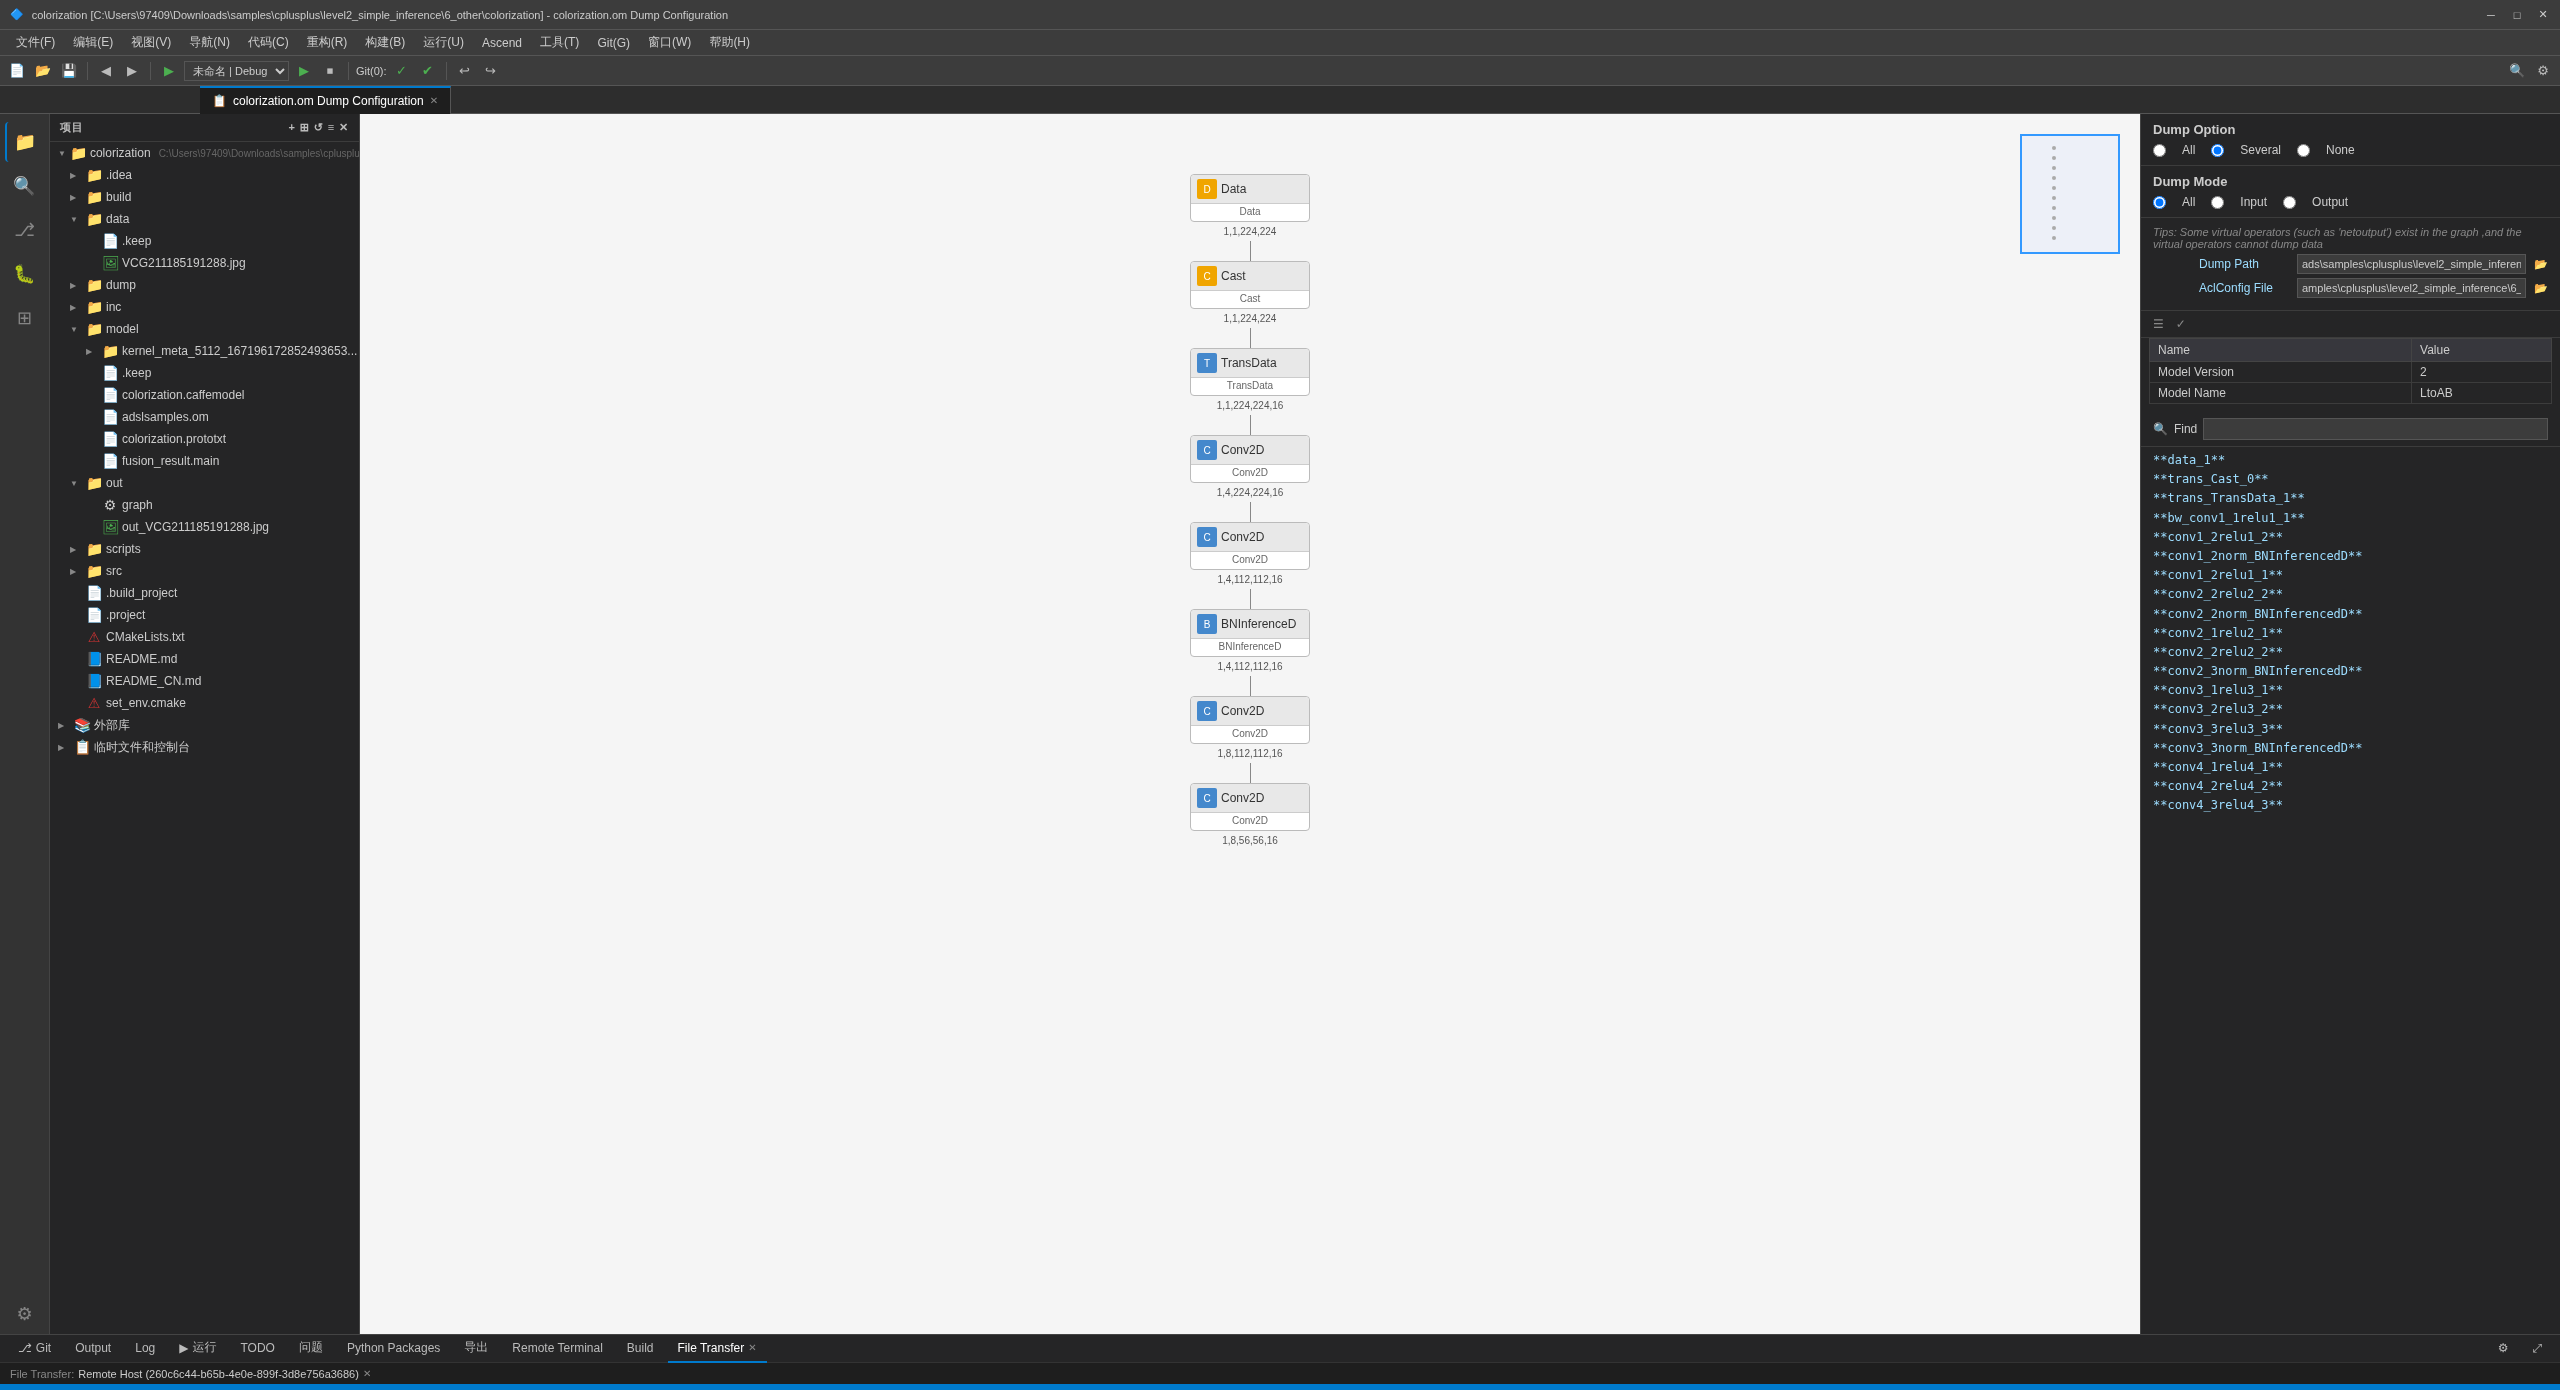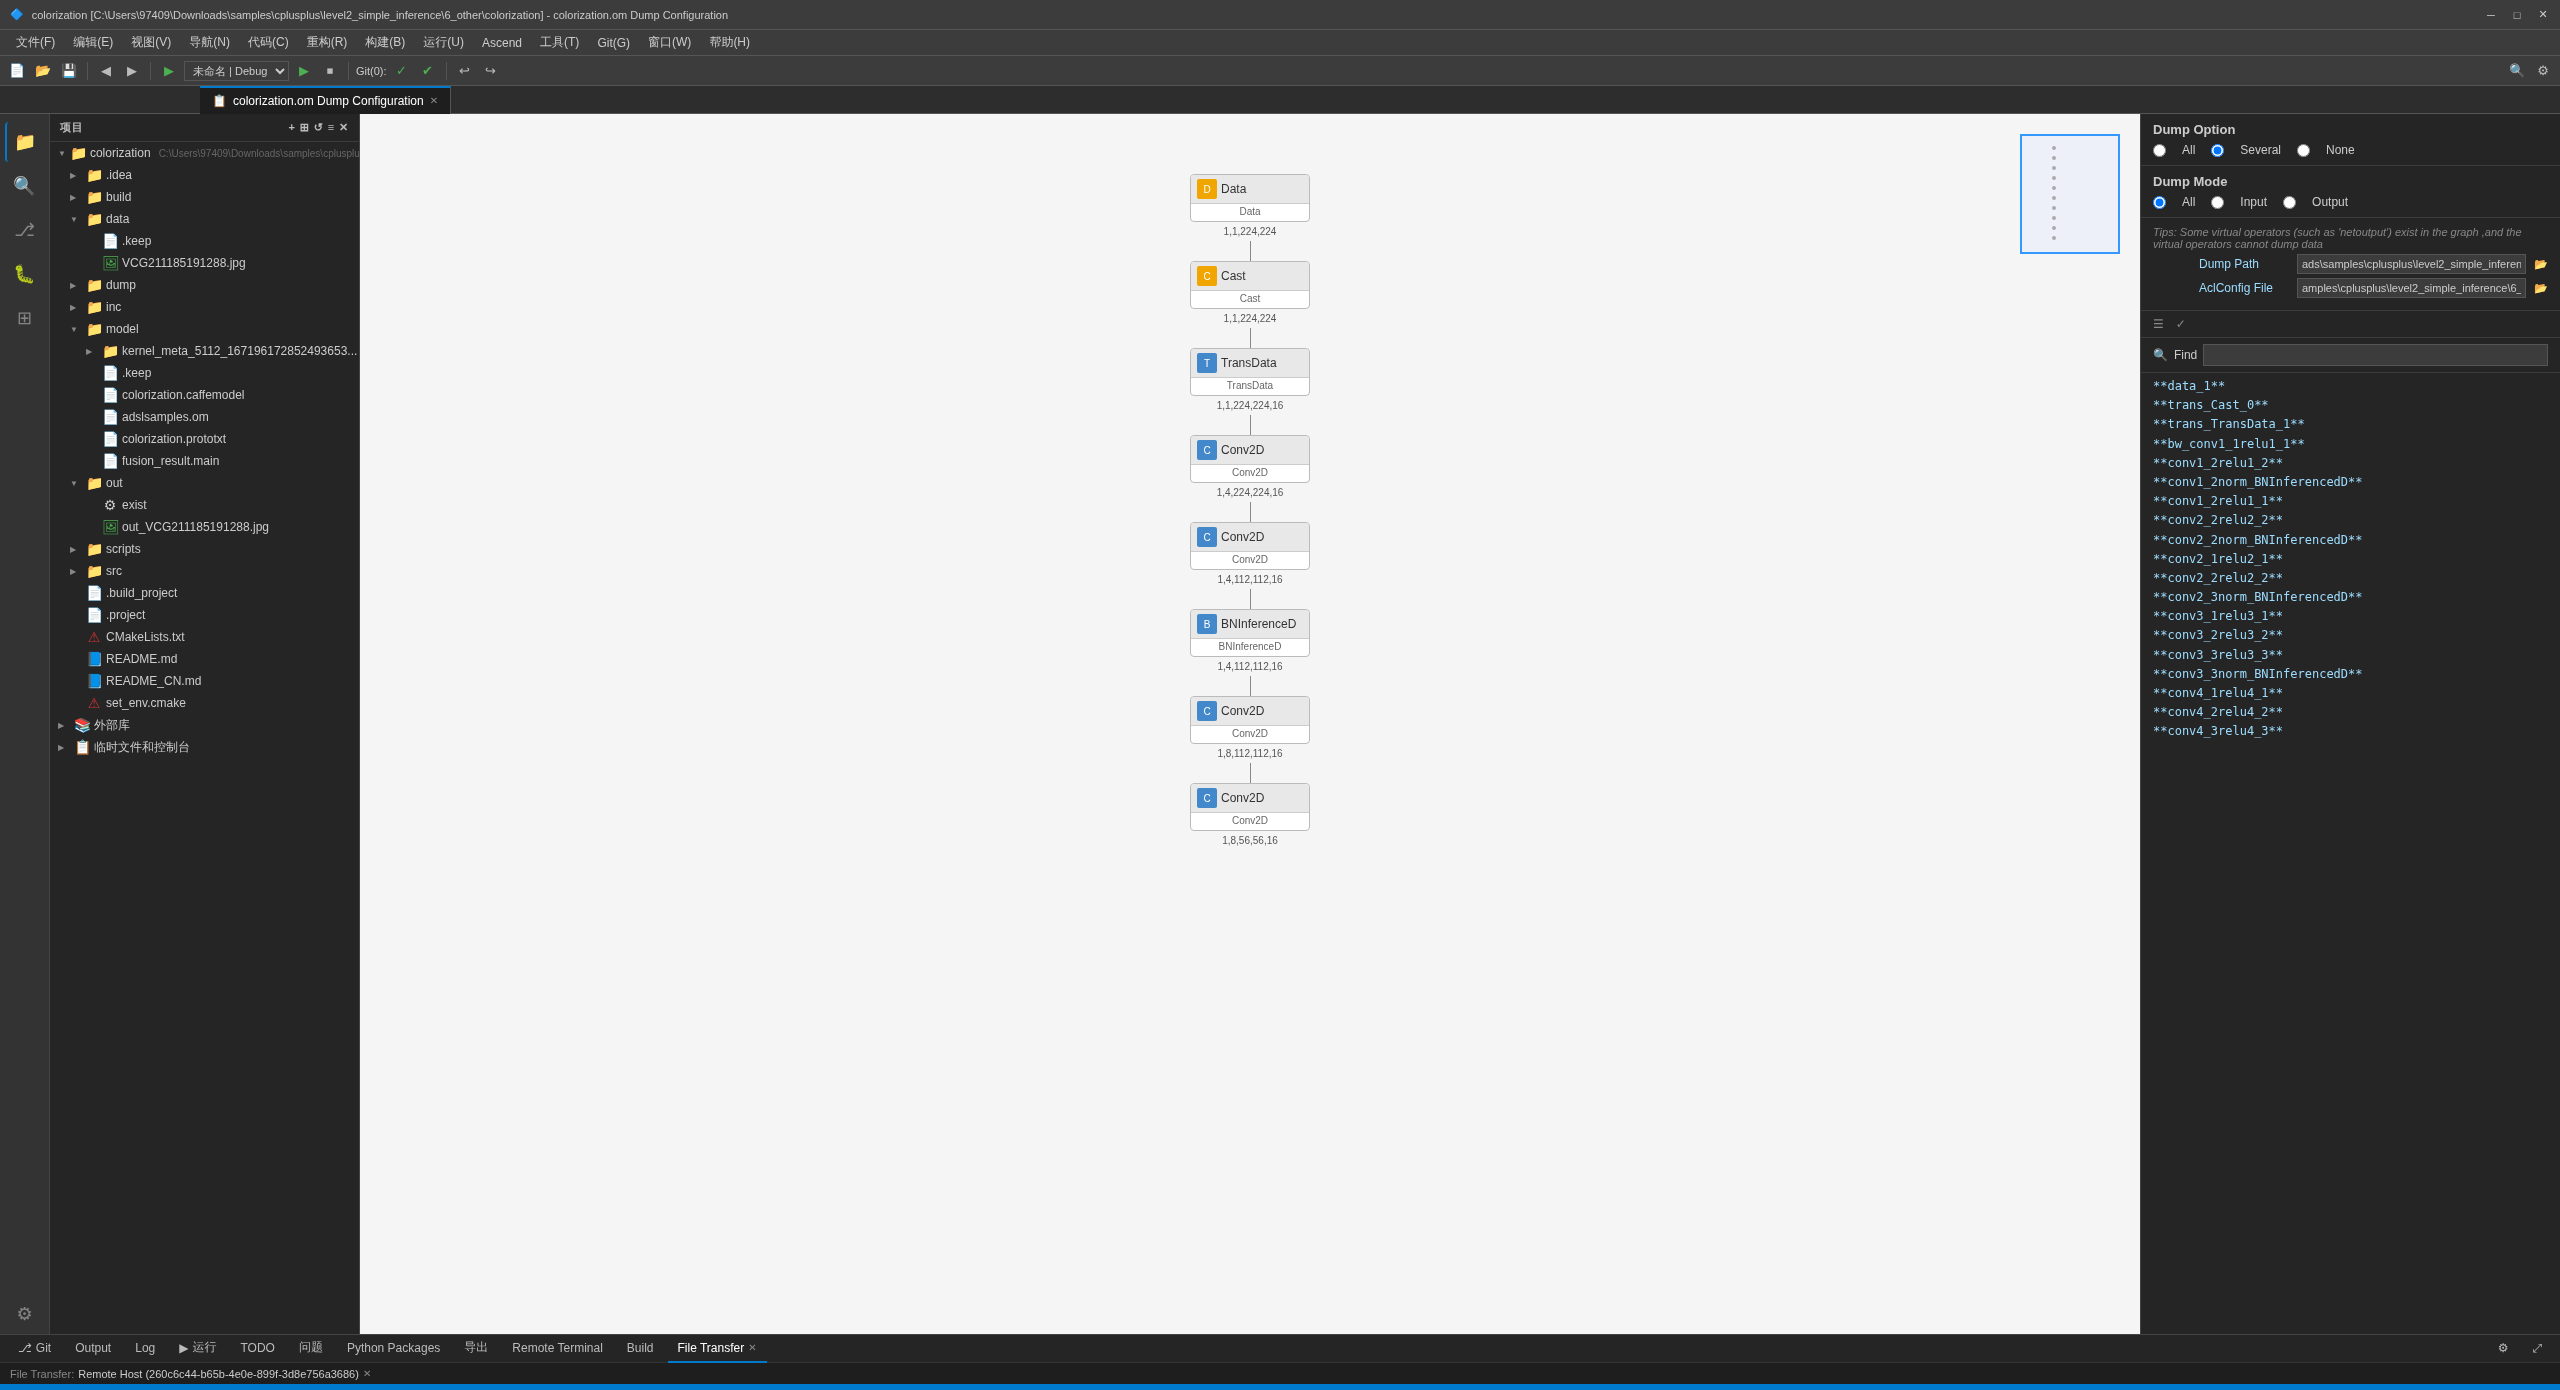--- a/index.html
+++ b/index.html
@@ -644,21 +644,21 @@
       </div>
 
       <div class="tree-item" style="padding-left:20px">
         <span class="tree-arrow">▼</span>
         <span class="tree-icon icon-folder">📁</span>
         <span class="tree-label">out</span>
       </div>
       <div class="tree-item" style="padding-left:36px">
         <span class="tree-arrow" style="width:12px"></span>
         <span class="tree-icon">⚙</span>
-        <span class="tree-label">exist</span>
+        <span class="tree-label">graph</span>
       </div>
       <div class="tree-item" style="padding-left:36px">
         <span class="tree-arrow" style="width:12px"></span>
         <span class="tree-icon icon-file-img">🖼</span>
         <span class="tree-label">out_VCG211185191288.jpg</span>
       </div>
 
       <div class="tree-item" style="padding-left:20px">
         <span class="tree-arrow">▶</span>
         <span class="tree-icon icon-folder">📁</span>
@@ -866,20 +866,40 @@
         <input class="field-input" type="text" value="amples\cplusplus\level2_simple_inference\6_other\colorization\src\acl.json" style="">
         <span style="font-size:11px;color:#888;cursor:pointer">📂</span>
       </div>
     </div>
 
     <div class="panel-toolbar">
       <span class="panel-toolbar-btn">☰</span>
       <span class="panel-toolbar-btn">✓</span>
     </div>
 
+    <div style="padding: 0 8px 8px">
+      <table class="data-table">
+        <thead>
+          <tr>
+            <th>Name</th>
+            <th>Value</th>
+          </tr>
+        </thead>
+        <tbody>
+          <tr class="list-item">
+            <td>Model Version</td>
+            <td>2</td>
+          </tr>
+          <tr class="list-item">
+            <td>Model Name</td>
+            <td>LtoAB</td>
+          </tr>
+        </tbody>
+      </table>
+    </div>
 
     <div class="find-panel">
       <div class="find-header">
         <span style="color:#888">🔍</span>
         <span style="font-size:12px;color:#ccc">Find</span>
         <input class="find-input" type="text" style="">
       </div>
       <div class="find-results">
         <div class="find-result-item">**data_1**</div>
         <div class="find-result-item">**trans_Cast_0**</div>

